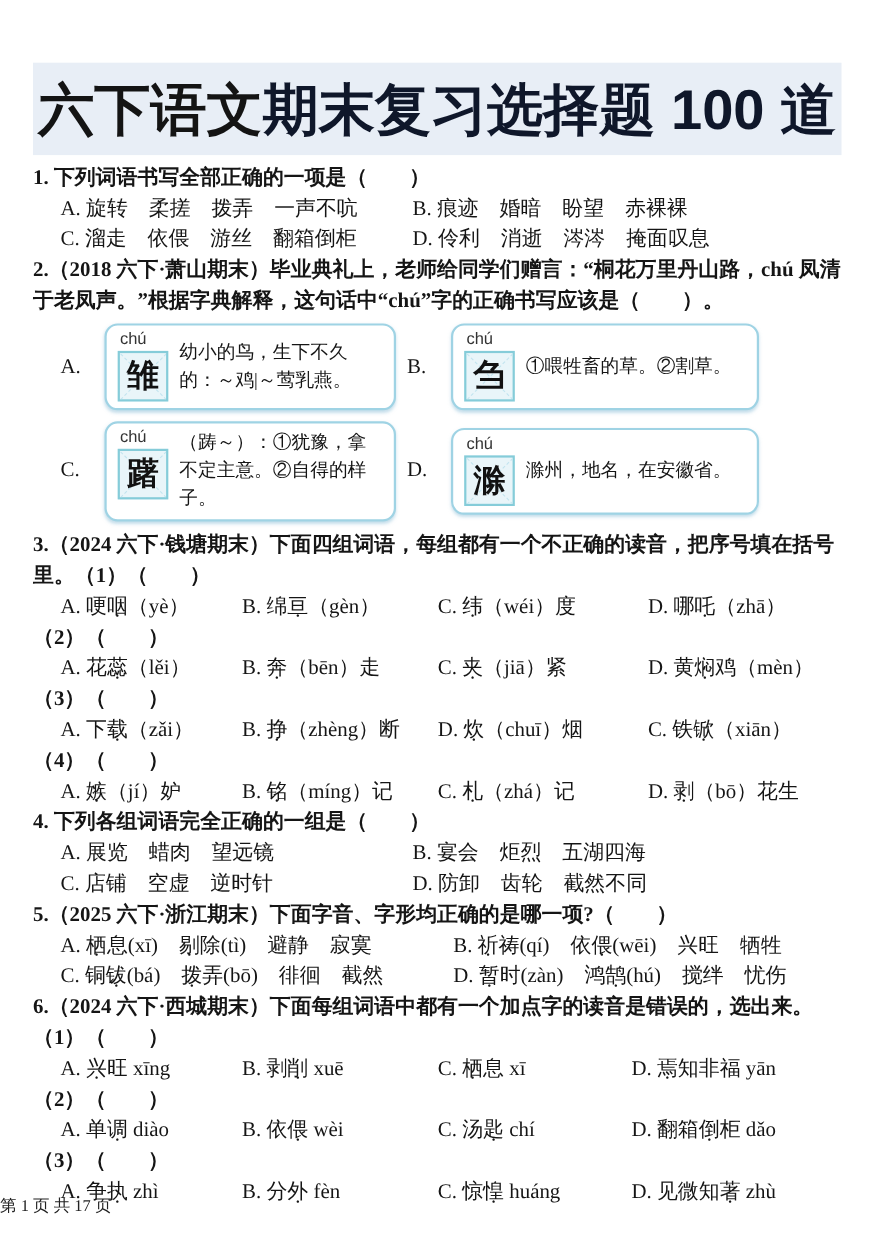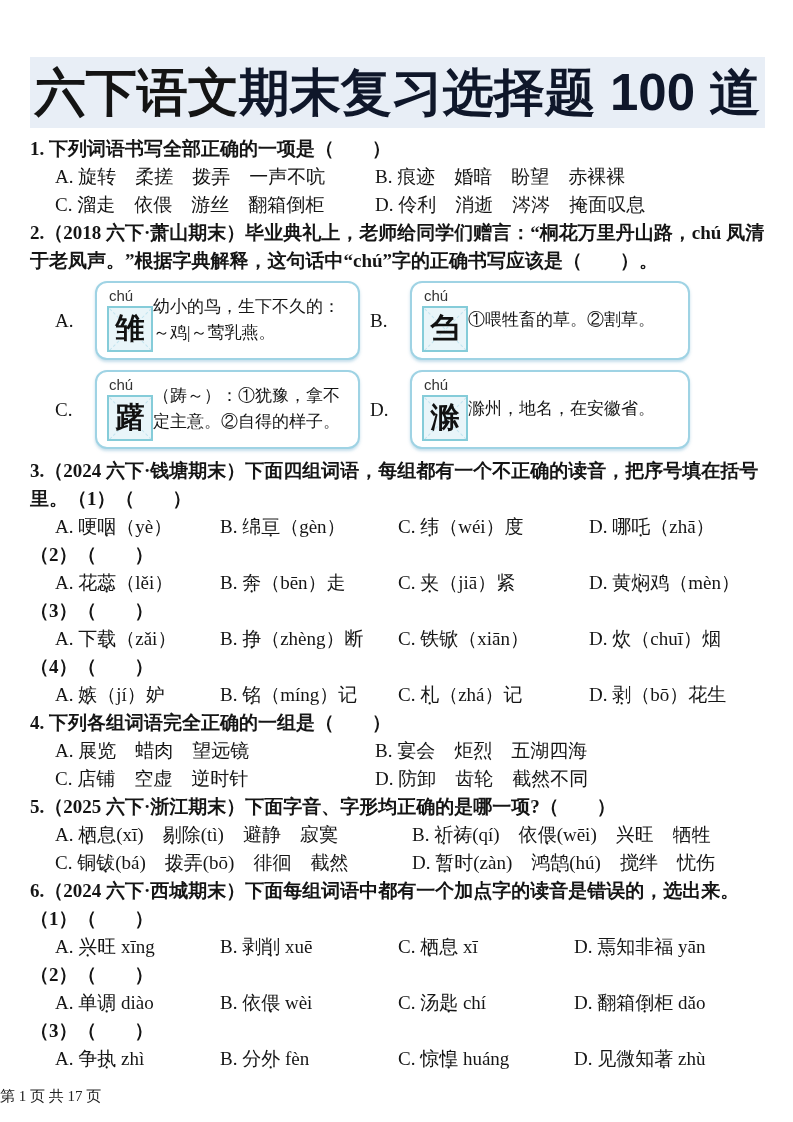--- a/index.html
+++ b/index.html
@@ -3,21 +3,21 @@
 <meta charset="utf-8">
 <style>
   html,body{margin:0;padding:0;}
   body{
     width:793px;height:1122px;overflow:hidden;position:relative;
     background:#ffffff;color:#151515;
     font-family:"Liberation Serif","DejaVu Serif",serif;
   }
   .page{position:absolute;inset:0;padding:57px 28px 0 30px;box-sizing:border-box;}
   .title-band{
-    background:#e8eef6;height:71px;margin-bottom:7px;
+    background:#e8eef6;height:84px;margin-bottom:7px;
     display:flex;align-items:center;justify-content:center;white-space:nowrap;
     font-family:"Liberation Sans","DejaVu Sans",sans-serif;font-weight:700;
     font-size:51px;line-height:1;letter-spacing:0px;
   }
   .t-black{color:#141414;}
   .t-red{color:#0f172a;text-align:center;}
   .line{font-size:19px;line-height:28px;white-space:nowrap;font-weight:bold;}
   .row2{display:grid;padding-left:25px;font-size:19px;line-height:28px;white-space:nowrap;}
   .row2.c1{grid-template-columns:320px auto;}
   .row2.c5{grid-template-columns:357px auto;}
@@ -25,21 +25,21 @@
         padding-left:25px;font-size:19px;line-height:28px;white-space:nowrap;}
   .row4.c6{grid-template-columns:165px 178px 176px auto;}
   .dict{margin:6px 0 8px;padding-left:25px;display:grid;
         grid-template-columns:305px 320px;gap:10px 10px;}
   .dict-cell{display:flex;align-items:center;}
   .dict-label{width:40px;font-size:19px;flex:0 0 40px;}
   .dictbox{
     flex:1;min-height:70px;box-sizing:border-box;
     border:2px solid #9fd3e4;border-radius:12px;background:#fff;
     box-shadow:0 2px 3px rgba(140,190,215,.5);
-    padding:4px 10px 6px 10px;display:flex;align-items:flex-start;
+    padding:4px 10px 6px 10px;display:flex;gap:10px;align-items:flex-start;
   }
   .char-col{display:flex;flex-direction:column;align-items:flex-start;flex:0 0 auto;}
   .pinyin{font-family:"Liberation Sans","DejaVu Sans",sans-serif;
           font-size:15px;color:#333;line-height:18px;margin:0 0 1px 2px;}
   .charbox{
     width:46px;height:46px;box-sizing:border-box;
     border:2px solid #85ccd9;background:#e9f5f9;position:relative;overflow:hidden;
     display:flex;align-items:center;justify-content:center;
     font-size:29px;font-weight:700;color:#111;
   }
@@ -149,22 +149,22 @@
     <div class="row4">
       <span>A. 花<span class="emdot">蕊</span>（lěi）</span>
       <span>B. <span class="emdot">奔</span>（bēn）走</span>
       <span>C. <span class="emdot">夹</span>（jiā）紧</span>
       <span>D. 黄<span class="emdot">焖</span>鸡（mèn）</span>
     </div>
     <div class="line">（3）（　　）</div>
     <div class="row4">
       <span>A. 下<span class="emdot">载</span>（zǎi）</span>
       <span>B. <span class="emdot">挣</span>（zhèng）断</span>
+      <span>D. <span class="emdot">炊</span>（chuī）烟</span>
       <span>C. 铁<span class="emdot">锨</span>（xiān）</span>
-      <span>D. <span class="emdot">炊</span>（chuī）烟</span>
     </div>
     <div class="line">（4）（　　）</div>
     <div class="row4">
       <span>A. <span class="emdot">嫉</span>（jí）妒</span>
       <span>B. <span class="emdot">铭</span>（míng）记</span>
       <span>C. <span class="emdot">札</span>（zhá）记</span>
       <span>D. <span class="emdot">剥</span>（bō）花生</span>
     </div>
   </div>
 

